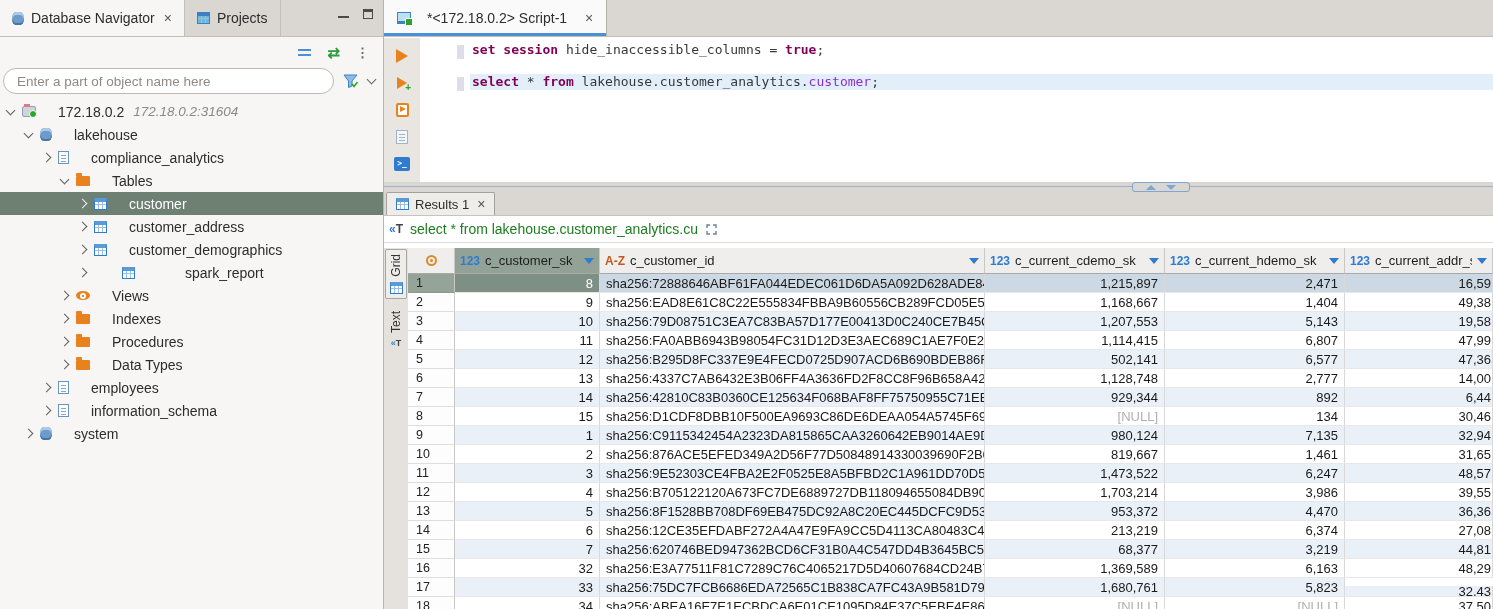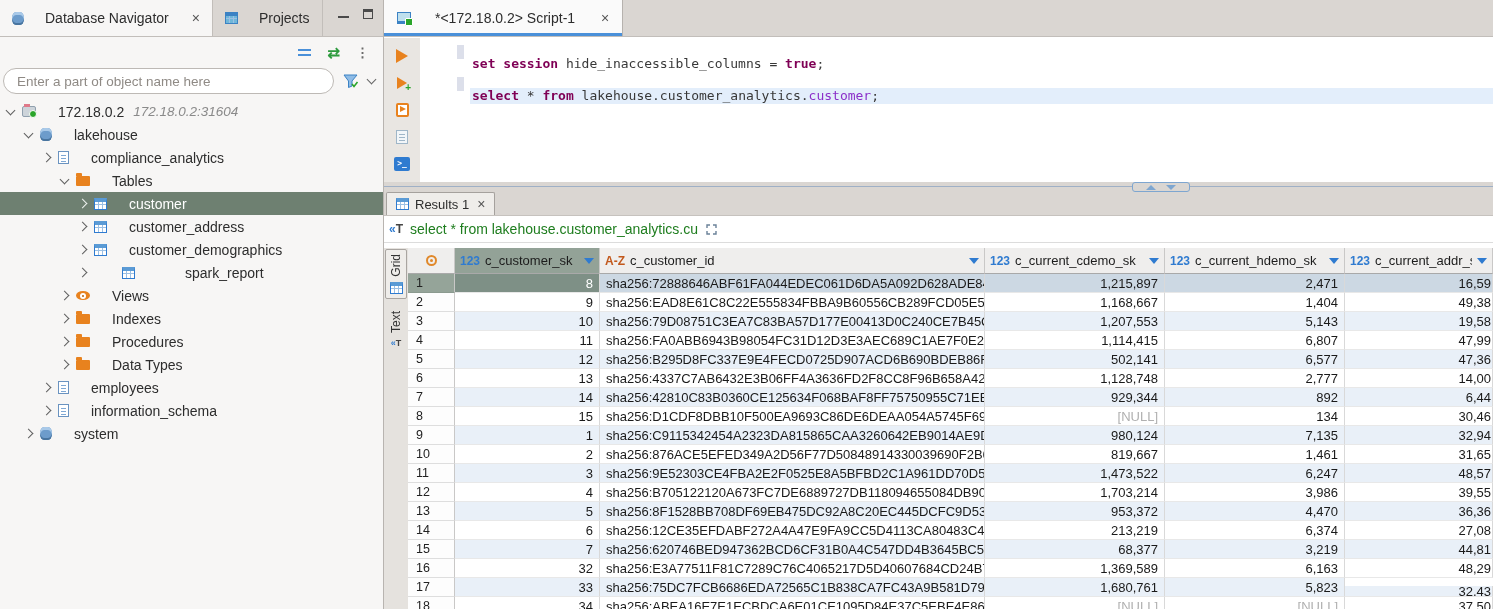--- a/index.html
+++ b/index.html
@@ -4,21 +4,21 @@
 <style>
   * { margin:0; padding:0; box-sizing:border-box; }
   html,body { background:#cfcbc7; }
   .app {
     position:relative; width:1493px; height:609px; overflow:hidden;
     background:#e7e3df; font-family:"Liberation Sans",sans-serif; color:#2d2d2d;
   }
   
   .navigator { position:absolute; left:0; top:0; width:384px; height:609px; background:#f7f6f5; border-right:1px solid #b8b4b0; }
   .nav-tabbar { height:37px; background:#dad6d2; display:flex; align-items:stretch; border-bottom:1px solid #c2beba; position:relative; }
-  .nav-tab { display:flex; align-items:center; gap:21px; padding:16px 12px; font-size:14px; color:#2d2d2d; border-right:1px solid #c2beba; }
+  .nav-tab { display:flex; align-items:center; gap:7px; padding:16px 12px; font-size:14px; color:#2d2d2d; border-right:1px solid #c2beba; }
   .nav-tab.active { background:#f7f6f5; }
   .closex { color:#555; font-size:14px; line-height:1; margin-left:2px; }
   .win-controls { position:absolute; right:10px; top:9px; display:flex; gap:14px; align-items:center; }
   .ic-min { width:11px; height:8px; border-bottom:2px solid #4a4a4a; }
   .ic-max { width:10px; height:10px; border:1.5px solid #4a4a4a; border-top-width:3px; }
   .nav-toolbar { height:30px; display:flex; justify-content:flex-end; align-items:center; gap:16px; padding-right:14px; background:#f7f6f5; }
   .ic-collapse { width:13px; height:2px; background:#4a90d9; box-shadow:0 5px 0 #4a90d9; margin-bottom:5px; }
   .ic-link { color:#2e9b3e; font-size:15px; font-weight:bold; line-height:1; }
   .ic-dots { color:#6a6a6a; font-size:13px; font-weight:bold; line-height:1; letter-spacing:0; }
   .filter-row { display:flex; align-items:center; gap:9px; padding:1px 8px 6px 3px; background:#f7f6f5; }
@@ -46,38 +46,38 @@
   .ic-grid::before, .tico-table::before { content:''; position:absolute; left:0; right:0; top:2px; height:1px; background:#9cc0e4; }
   .ic-grid::after, .tico-table::after { content:''; position:absolute; top:0; bottom:0; left:3px; width:1px; background:#9cc0e4; box-shadow:4px 0 0 #9cc0e4; }
   .tico-folder, .tico-folder-table { width:14px; height:10px; background:#e8821e; border-radius:1px; }
   .tico-folder::before, .tico-folder-table::before { content:''; position:absolute; left:0; top:-3px; width:6px; height:3px; background:#e8821e; border-radius:1px 1px 0 0; }
   .tico-views { width:14px; height:9px; background:#e8821e; border-radius:50%; }
   .tico-views::before { content:''; position:absolute; left:4px; top:1.5px; width:6px; height:6px; background:#fff; border-radius:50%; }
   .tico-views::after { content:''; position:absolute; left:6px; top:3.5px; width:2px; height:2px; background:#b85e08; border-radius:50%; }
   
   .editor { position:absolute; left:384px; top:0; right:0; height:609px; background:#fff; }
   .ed-tabbar { height:37px; background:#dad6d2; border-bottom:1px solid #c2beba; display:flex; }
-  .ed-tab { display:flex; align-items:center; gap:24px; padding:0 13px; font-size:14px; color:#2d2d2d; background:#fafafa; border-right:1px solid #b6b2ae; box-shadow:inset 0 -3px 0 #4a90d9; }
+  .ed-tab { display:flex; align-items:center; gap:16px; padding:0 13px; font-size:14px; color:#2d2d2d; background:#fafafa; border-right:1px solid #b6b2ae; box-shadow:inset 0 -3px 0 #4a90d9; }
   .ic-script { width:14px; height:12px; background:#bfe0ee; border:1px solid #3b82c4; border-bottom-width:3px; position:relative; }
   .ic-script::after { content:''; position:absolute; right:-3px; bottom:-5px; width:6px; height:6px; background:#2aa52a; border-radius:1px; border:1px solid #fff; }
   .ed-body { position:absolute; top:38px; left:0; right:0; height:144px; background:#fff; display:flex; }
   .ed-toolbar { width:36px; background:#e9e6e2; display:flex; flex-direction:column; align-items:center; padding-top:10px; gap:12px; flex:none; }
   .tbico { position:relative; width:16px; height:15px; display:flex; align-items:center; justify-content:center; }
   .ic-play { width:0; height:0; border-left:12px solid #e8821e; border-top:7px solid transparent; border-bottom:7px solid transparent; }
   .ic-play-sm { width:0; height:0; border-left:10px solid #e8821e; border-top:6px solid transparent; border-bottom:6px solid transparent; }
   .plus-badge { position:absolute; right:-1px; bottom:-3px; color:#2aa52a; font-size:10px; font-weight:bold; line-height:1; }
   .ic-scriptplay { width:13px; height:14px; background:#fff; border:2px solid #e8821e; border-radius:2px; position:relative; }
   .ic-scriptplay::after { content:''; position:absolute; left:2px; top:1px; width:0; height:0; border-left:6px solid #e8821e; border-top:3.5px solid transparent; border-bottom:3.5px solid transparent; }
   .ic-scriptplain { width:12px; height:14px; background:#f2f6f9; border:1px solid #9fb6c8; position:relative; }
   .ic-scriptplain::before { content:''; position:absolute; left:2px; right:2px; top:3px; height:1px; background:#9fb6c8; box-shadow:0 3px 0 #9fb6c8, 0 6px 0 #9fb6c8; }
   .ic-console { width:16px; height:14px; background:#2f7bd0; border-radius:2px; color:#fff; font-family:"DejaVu Sans Mono",monospace; font-size:8px; font-weight:bold; display:flex; align-items:center; justify-content:center; }
   .ed-gutter { width:50px; background:#fff; flex:none; padding-top:6px; }
   .gslot { height:16px; position:relative; }
   .gmark { position:absolute; right:6px; top:1px; width:7px; height:14px; background:#dcdfea; }
-  .ed-code { flex:1; padding-top:18px; font-family:"DejaVu Sans Mono",monospace; font-size:13px; overflow:hidden; }
+  .ed-code { flex:1; padding-top:4px; font-family:"DejaVu Sans Mono",monospace; font-size:13px; overflow:hidden; }
   .code-line { height:16px; line-height:16px; padding-left:2px; white-space:pre; }
   .code-line.hl { background:#e3eefb; }
   .tok-kw { color:#7f0055; font-weight:bold; }
   .tok-plain { color:#383838; }
   .tok-tbl { color:#8b2fc9; }
   
   .sash { position:absolute; top:182px; left:0; right:0; height:10px; background:#dad6d2; }
   .sash::before { content:''; position:absolute; top:4px; left:0; right:0; height:1px; background:#9fb0c6; }
   .sash-pill { position:absolute; left:748px; top:0; width:58px; height:10px; border:1px solid #7ea6d0; border-radius:3px; background:#dad6d2; display:flex; align-items:center; justify-content:center; gap:10px; }
   .tri-up { width:0; height:0; border-bottom:5px solid #7ea6d0; border-left:5px solid transparent; border-right:5px solid transparent; }

